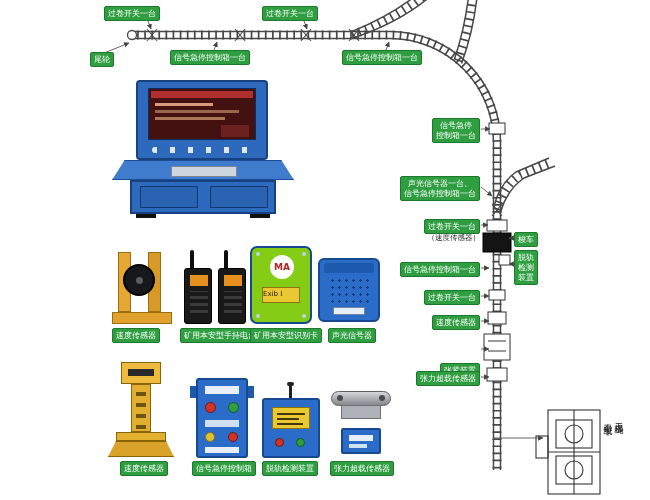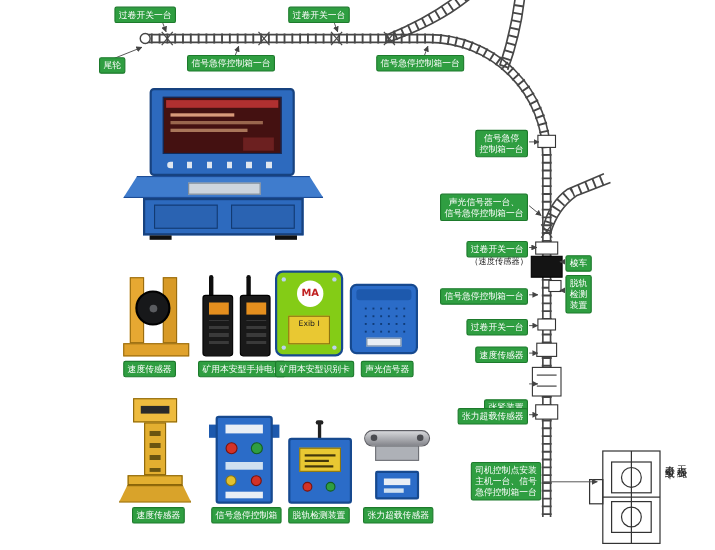--- a/index.html
+++ b/index.html
@@ -162,21 +162,21 @@
     <div class="abs" style="left:36px;top:18px;width:28px;height:56px;background:#191919;border:1px solid #000;border-radius:3px">
       <div class="abs" style="left:5px;top:6px;width:18px;height:11px;background:#e58f1e"></div>
       <div class="abs" style="left:5px;top:22px;width:18px;height:22px;background:repeating-linear-gradient(0deg,#3a3a3a 0 3px,#191919 3px 7px)"></div>
     </div>
   </div>
 
   <div class="product" style="left:250px;top:246px;width:62px;height:78px;background:#84cc16;border:2px solid #16498f;border-radius:7px">
     <div class="abs" style="left:18px;top:7px;width:24px;height:24px;background:#fff;border-radius:50%;text-align:center;font-size:9px;font-weight:bold;color:#c02020;line-height:24px">
       <span>MA</span>
     </div>
-    <div class="abs" style="left:10px;top:39px;width:38px;height:26px;background:#e9c832;border:1px solid #8a7410;text-align:center;font-size:7px;color:#222;line-height:12px">
+    <div class="abs" style="left:10px;top:39px;width:38px;height:16px;background:#e9c832;border:1px solid #8a7410;font-size:7px;color:#222;line-height:12px">
       <span>Exib I</span>
     </div>
     <div class="abs" style="left:4px;top:4px;width:4px;height:4px;background:#bcd2ee;border-radius:50%"></div>
     <div class="abs" style="left:50px;top:4px;width:4px;height:4px;background:#bcd2ee;border-radius:50%"></div>
     <div class="abs" style="left:4px;top:66px;width:4px;height:4px;background:#bcd2ee;border-radius:50%"></div>
     <div class="abs" style="left:50px;top:66px;width:4px;height:4px;background:#bcd2ee;border-radius:50%"></div>
   </div>
 
   <div class="product" style="left:318px;top:258px;width:62px;height:64px;background:#2b6cc8;border:2px solid #16498f;border-radius:6px">
     <div class="abs" style="left:4px;top:3px;width:50px;height:10px;background:#1d59ad;border-radius:3px"></div>
@@ -260,25 +260,20 @@
     <span>检测</span>
     <span>装置</span>
   </div>
 
   <div class="tag" style="right:170px;top:262px">信号急停控制箱一台</div>
   <div class="tag" style="right:170px;top:290px">过卷开关一台</div>
   <div class="tag" style="right:170px;top:315px">速度传感器</div>
   <div class="tag" style="right:170px;top:363px">张紧装置</div>
   <div class="tag" style="right:170px;top:371px">张力超载传感器</div>
 
-  <div class="tag" style="right:158px;top:420px">
-    <span>司机控制点安装</span>
-    <span>主机一台、信号</span>
-    <span>急停控制箱一台</span>
-  </div>
 
   <div class="vtext" style="left:602px;top:416px">
     <span>无极绳</span>
     <span>牵引绞车</span>
   </div>
 
   <div class="tag" style="left:112px;top:328px">速度传感器</div>
   <div class="tag" style="left:180px;top:328px">矿用本安型手持电台</div>
   <div class="tag" style="left:250px;top:328px">矿用本安型识别卡</div>
   <div class="tag" style="left:328px;top:328px">声光信号器</div>

